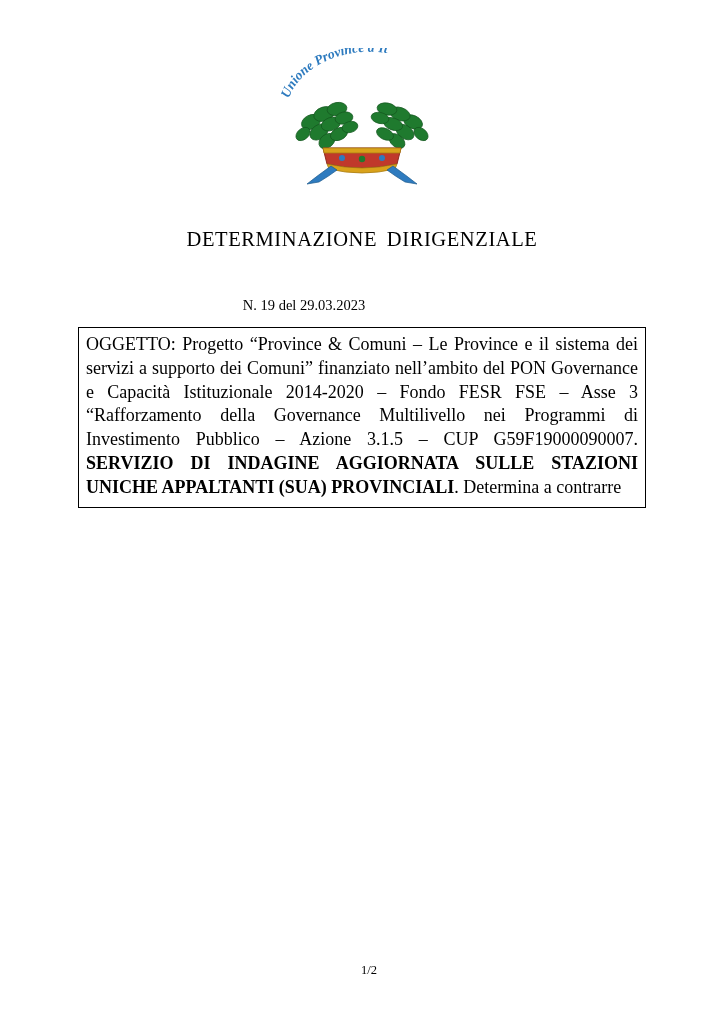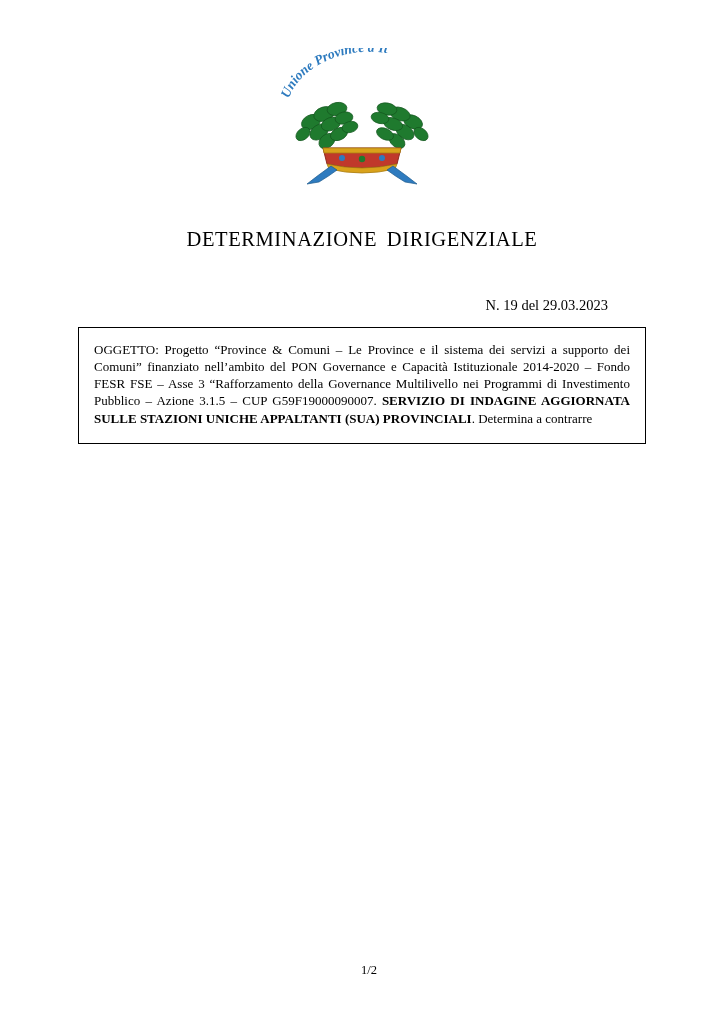--- a/index.html
+++ b/index.html
@@ -51,41 +51,41 @@
     word-spacing: 4px;
     font-family: "Liberation Serif", serif;
   }
 
   
   .doc-number {
     position: absolute;
     top: 297px;
     left: 0;
     width: 608px;
-    text-align: right;
+    text-align: center;
     font-size: 14.5px;
   }
 
   
   .object-box {
     position: absolute;
     top: 327px;
     left: 78px;
     width: 568px;
     min-height: 108px;
     border: 1px solid #000000;
     box-sizing: border-box;
     padding: 5px 7px 8px 7px;
   }
   .object-text {
-    font-size: 13px;
+    font-size: 18px;
     line-height: 1.32;
     text-align: justify;
     text-justify: inter-word;
-    margin: 8px;
+    margin: 0;
     hyphens: none;
   }
   .object-text .b { font-weight: bold; }
 
   
   .page-number {
     position: absolute;
     top: 963px;
     left: 0;
     width: 724px;

